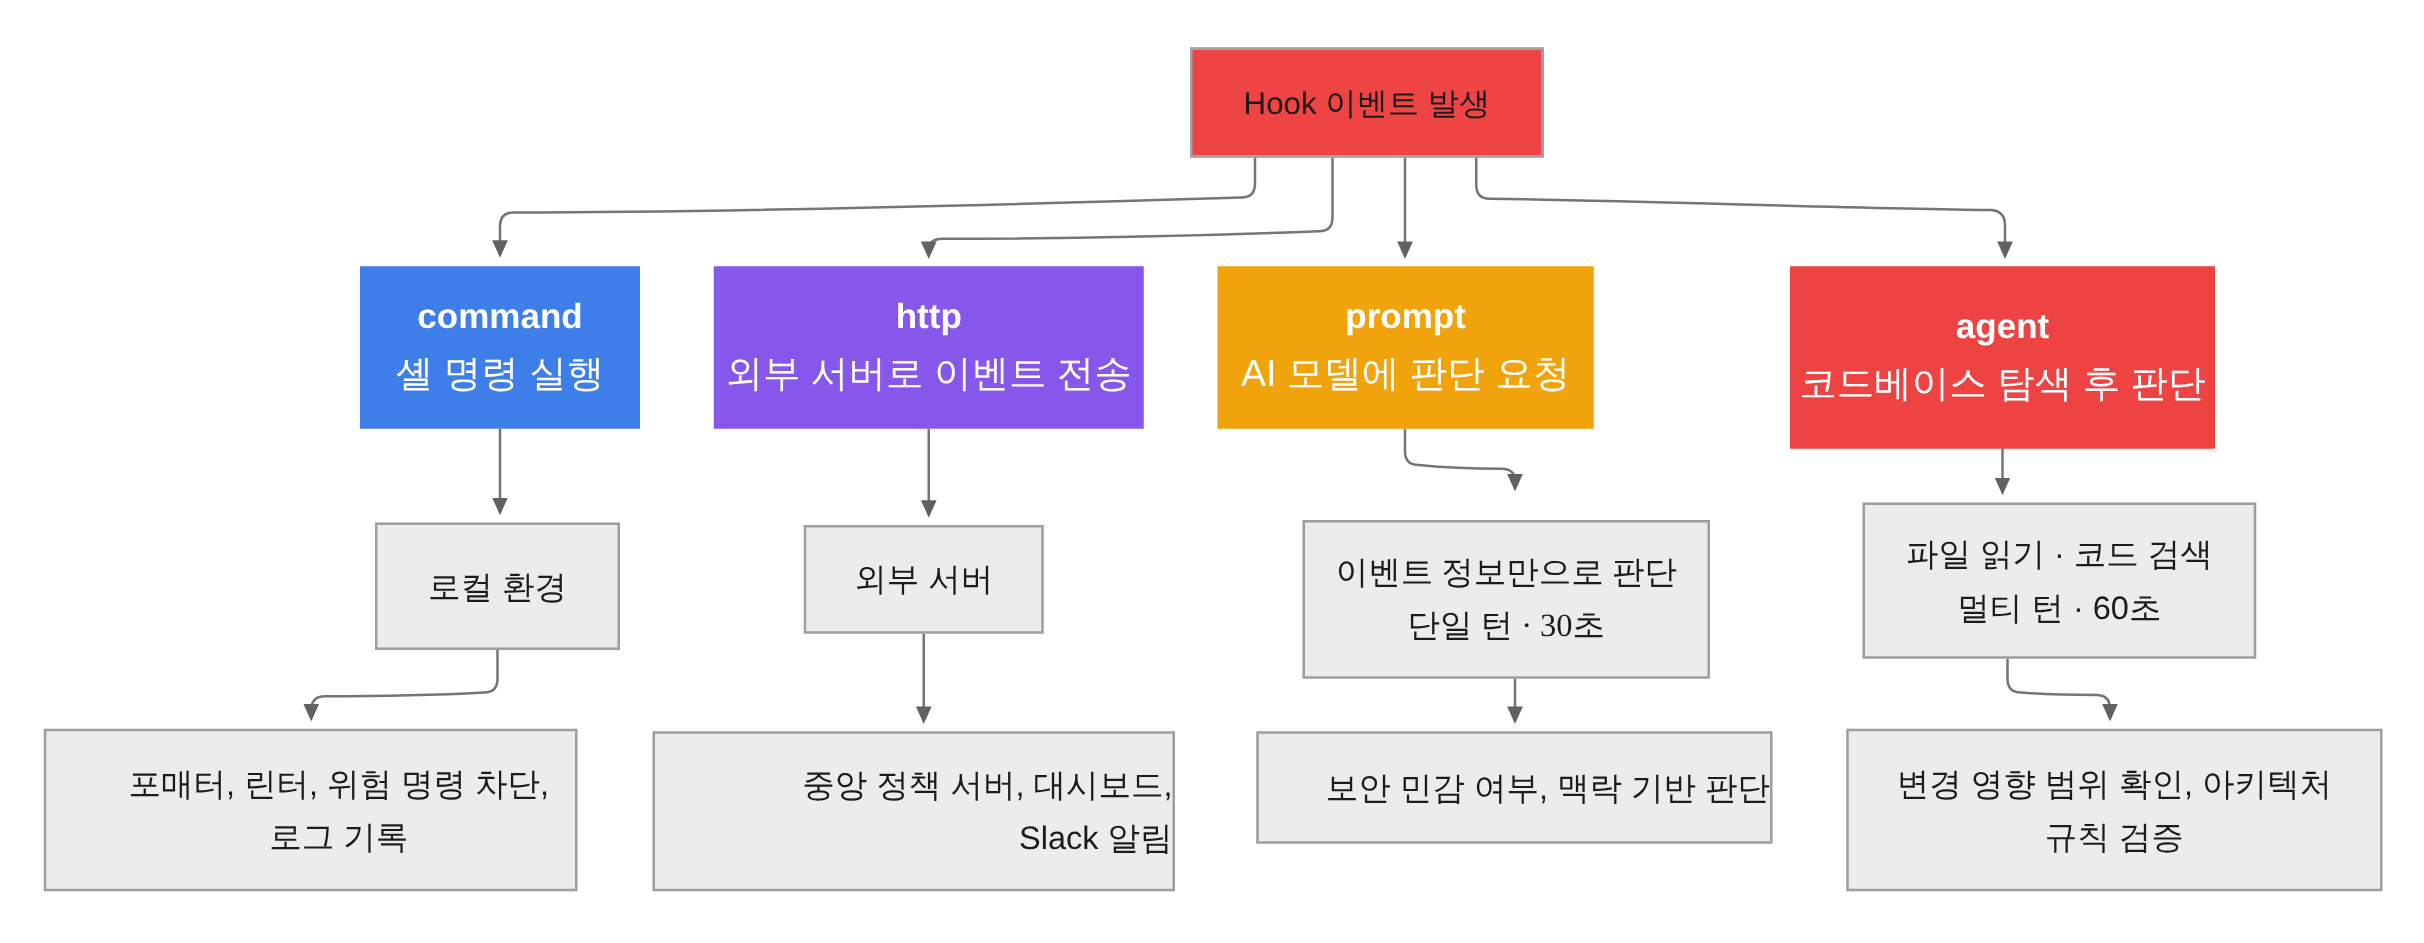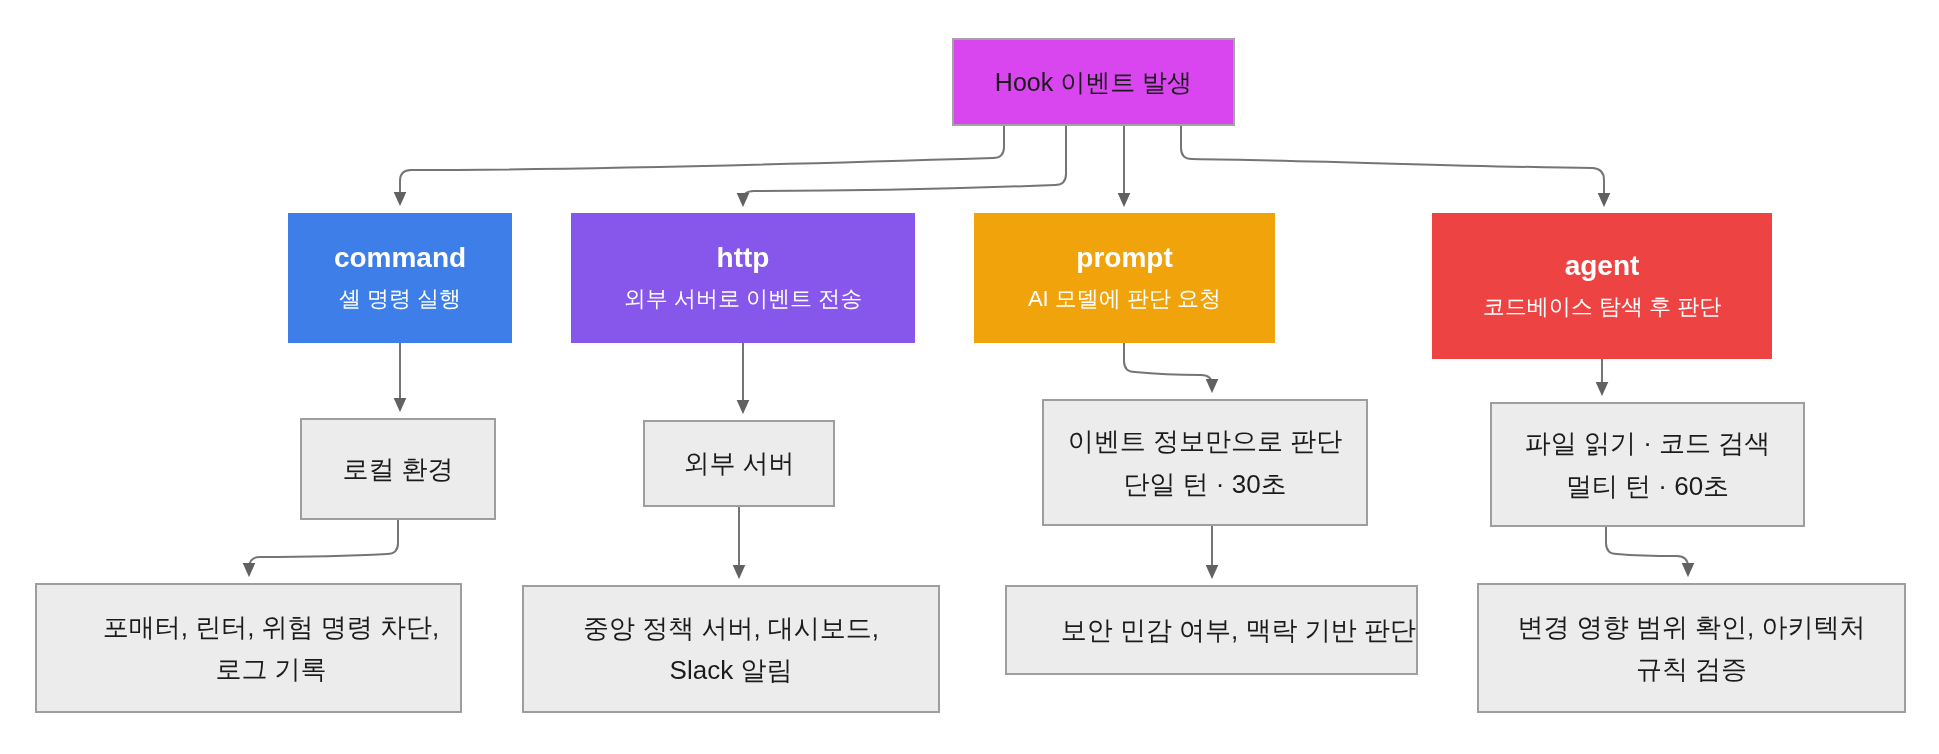--- a/index.html
+++ b/index.html
@@ -9,25 +9,25 @@
   }
   .node{
     position:absolute;box-sizing:border-box;display:flex;flex-direction:column;
     align-items:center;justify-content:center;text-align:center;
   }
   .gray-node{
     background:#ececec;border:2px solid #9e9e9e;color:#1b1b1b;
     font-size:26px;line-height:1.62;
   }
   .root-node{
-    background:#d946ef;border:2px solid #a3a3a3;color:#1b1b1b;font-size:25px;
+    background:#ef4444;border:2px solid #a3a3a3;color:#1b1b1b;font-size:25px;
   }
   .type-node{color:#ffffff;border:none;}
   .type-title{font-weight:bold;font-size:28px;margin-bottom:10px;}
-  .type-subtitle{font-size:22px;}
+  .type-subtitle{font-size:30px;}
   .edges{position:absolute;left:0;top:0;width:1939px;height:754px;}
   .edge{fill:none;stroke:#757575;stroke-width:2;}
 </style>
 </head>
 <body>
 
 <svg class="edges" viewBox="0 0 1939 754">
   <defs>
     <marker id="arrow" viewBox="0 0 10 10" refX="8.5" refY="5" markerWidth="7" markerHeight="7" orient="auto-start-reverse">
       <path d="M 0 0.5 L 10 5 L 0 9.5 z" fill="#616161"></path>
@@ -67,34 +67,34 @@
   <div class="type-title">agent</div>
   <div class="type-subtitle">코드베이스 탐색 후 판단</div>
 </div>
 
 <div class="node gray-node" style="left:300px;top:418px;width:196px;height:102px;">
   <div>로컬 환경</div>
 </div>
 <div class="node gray-node" style="left:643px;top:420px;width:192px;height:87px;">
   <div>외부 서버</div>
 </div>
-<div class="node gray-node" style="left:1042px;top:399px;width:326px;height:127px;">
+<div class="node gray-node" style="left:1042px;top:416px;width:326px;height:127px;font-family:Liberation Serif, serif;">
   <div>이벤트 정보만으로 판단</div>
   <div>단일 턴 · 30초</div>
 </div>
 <div class="node gray-node" style="left:1490px;top:402px;width:315px;height:125px;">
   <div>파일 읽기 · 코드 검색</div>
   <div>멀티 턴 · 60초</div>
 </div>
 
 <div class="node gray-node" style="left:35px;top:583px;width:427px;height:130px;padding-left:45px;">
   <div>포매터, 린터, 위험 명령 차단,</div>
   <div>로그 기록</div>
 </div>
-<div class="node gray-node" style="left:522px;top:585px;width:418px;height:128px;">
+<div class="node gray-node" style="left:522px;top:585px;width:418px;height:128px;align-items:flex-end;">
   <div>중앙 정책 서버, 대시보드,</div>
   <div>Slack 알림</div>
 </div>
 <div class="node gray-node" style="left:1005px;top:585px;width:413px;height:90px;align-items:flex-end;">
   <div>보안 민감 여부, 맥락 기반 판단</div>
 </div>
 <div class="node gray-node" style="left:1477px;top:583px;width:429px;height:130px;">
   <div>변경 영향 범위 확인, 아키텍처</div>
   <div>규칙 검증</div>
 </div>

